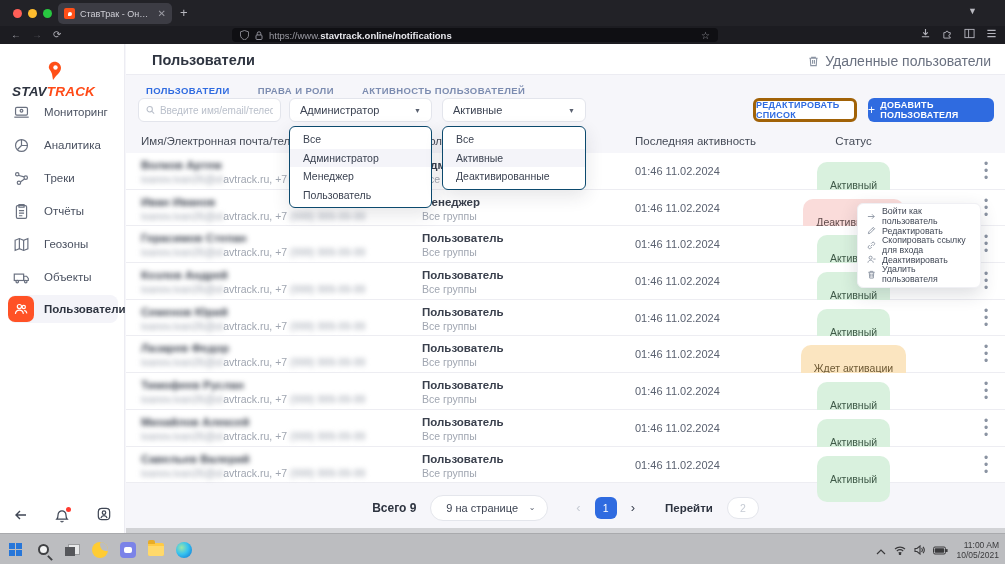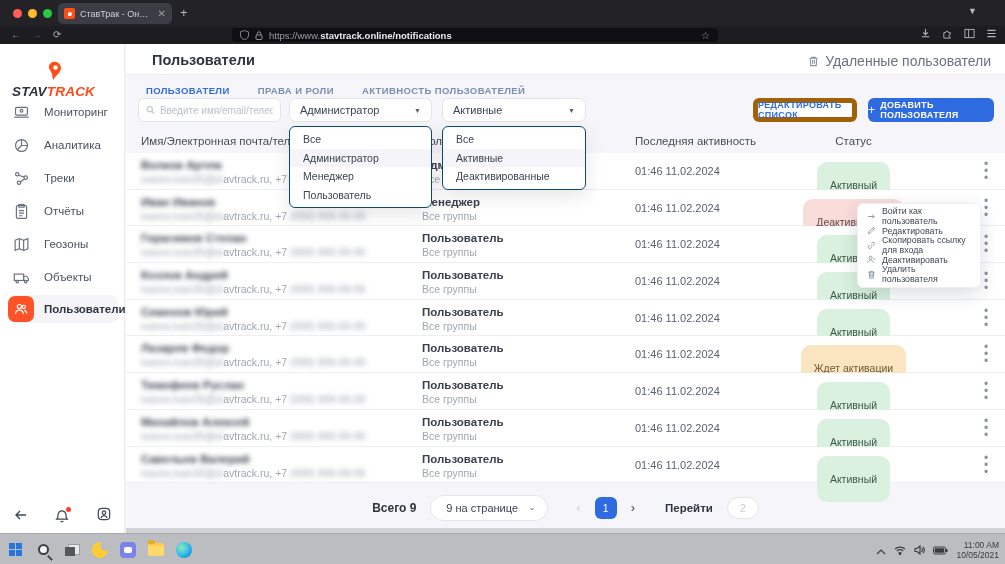--- a/index.html
+++ b/index.html
@@ -62,21 +62,21 @@
   .search-box input { border:none; outline:none; width:100%; font-size:10px; color:#3c4352; background:transparent;
                       font-family:"Liberation Sans",sans-serif; }
   .search-box input::placeholder { color:#b9bfca; }
   .select { position:absolute; height:24px; background:#fff; border:1px solid #e3e5ec; border-radius:6px;
             display:flex; align-items:center; padding:0 10px; font-size:11px; color:#3c4352; }
   .select .caret { margin-left:auto; font-size:7px; color:#5a6170; }
   .sel-role { left:163px; width:143px; }
   .sel-status { left:316px; width:144px; }
   .btn { position:absolute; height:24px; border-radius:6px; font-size:9px; font-weight:700; letter-spacing:.3px;
          display:flex; align-items:center; justify-content:center; }
-  .btn-outline { left:627px; width:104px; border:5px solid #a16207; color:#2f6be0; background:#fff; }
+  .btn-outline { left:627px; width:104px; border:3px solid #a16207; color:#2f6be0; background:#fff; }
   .btn-primary { left:742px; width:126px; background:#2f6be0; color:#fff; gap:5px; }
 
   
   .thead { position:absolute; top:87px; left:0; right:0; height:22px; font-size:11.5px; color:#454b57; }
   .thead span { position:absolute; top:4px; }
   .tbody { position:absolute; top:109px; left:0; right:0; }
   .trow { position:relative; height:36.7px; background:#fff; border-bottom:1px solid #ededf2; }
   .c-name { position:absolute; left:15px; top:6px; }
   .name { font-size:11.5px; font-weight:600; color:#3a404d; filter:blur(2.6px); }
   .email { font-size:10.5px; color:#a0a6b1; margin-top:2px; }

